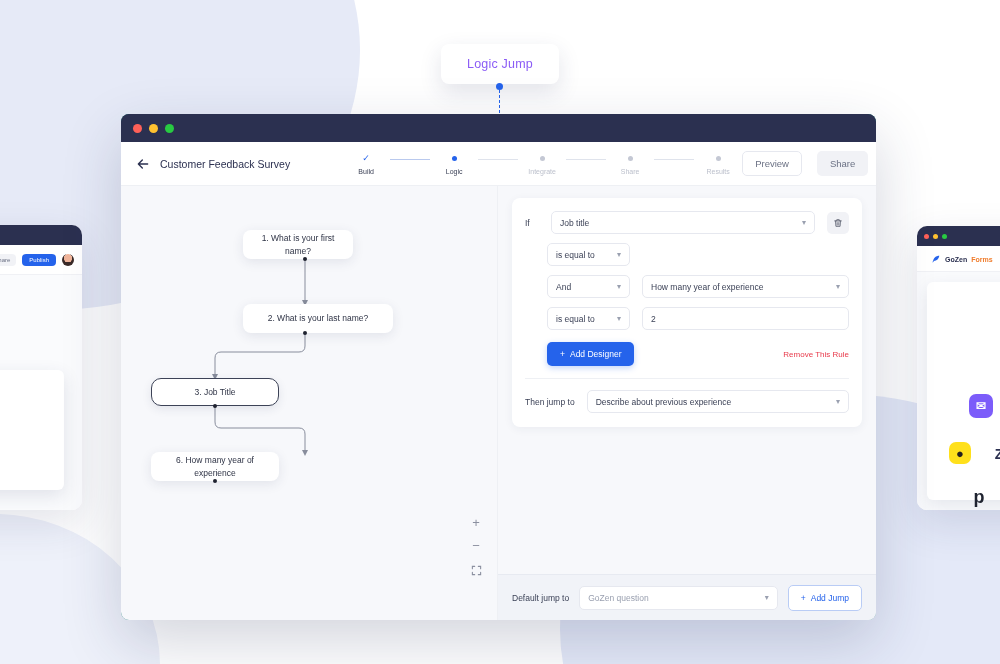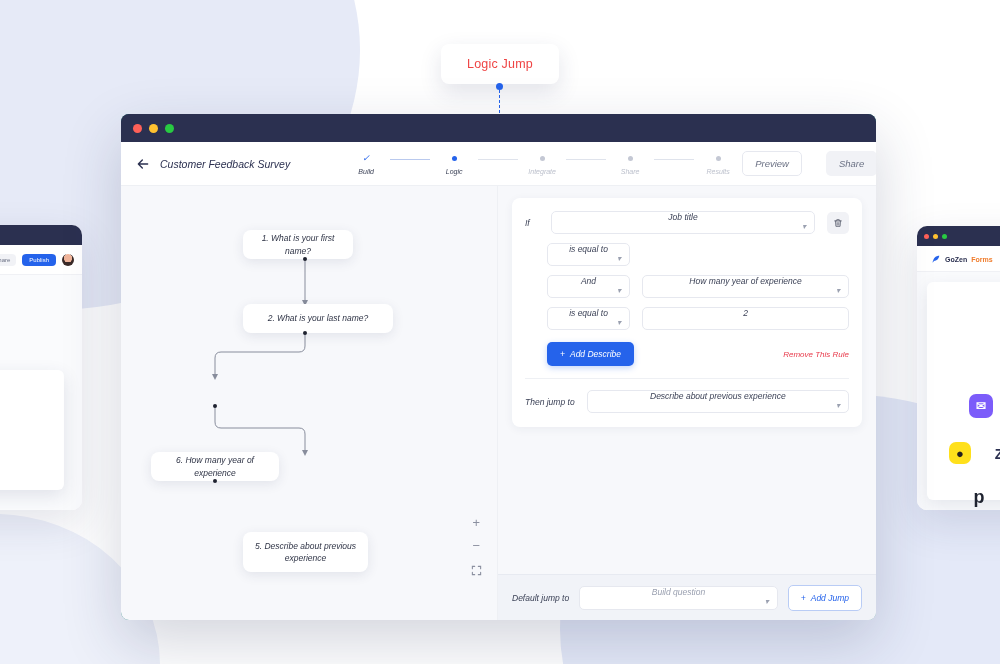--- a/index.html
+++ b/index.html
@@ -55,33 +55,32 @@
   .int-chimp { left: 32px; top: 170px; width: 22px; height: 22px; background:#ffe01b; color:#231f20; font-size: 13px;}
   .int-z { left: 72px; top: 172px; width: 20px; height: 20px; background: transparent; color:#2b3050; font-size: 14px; }
   .int-p { left: 52px; top: 215px; width: 20px; height: 20px; background: transparent; color: #1f2330; font-size: 18px; }
 
   
   .tooltip {
     position: absolute; left: 441px; top: 44px; width: 118px; height: 40px;
     background: #ffffff; border-radius: 8px;
     box-shadow: 0 8px 22px rgba(40,50,90,.13);
     display: flex; align-items: center; justify-content: center;
-    font-size: 12.5px; color: #ef4444; letter-spacing: .2px;
+    font-size: 12.5px; color: #8b5cf6; letter-spacing: .2px;
   }
   .tip-dot { position: absolute; left: 496px; top: 83px; width: 7px; height: 7px;
     border-radius: 50%; background: #2563eb; }
   .tip-line { position: absolute; left: 499px; top: 90px; width: 0; height: 28px;
     border-left: 1.5px dashed #2563eb; }
 
   
   .app {
     position: absolute; left: 121px; top: 114px; width: 755px; height: 506px;
     background: #0f766e; border-radius: 8px; overflow: hidden;
     box-shadow: 0 22px 60px rgba(35,45,85,.20);
-    font-style: italic;
   }
   .titlebar { height: 28px; background: #2b3050; display:flex; align-items:center; padding-left: 12px; gap: 7px; }
   .tdot { width: 9px; height: 9px; border-radius: 50%; }
   .tdot.r { background:#ff6058; } .tdot.y { background:#ffc130; } .tdot.g { background:#28ca42; }
 
   .topbar { height: 44px; background:#fff; border-bottom: 1px solid #eef0f4;
     display:flex; align-items:center; padding: 0 14px; }
   .back-arrow { width: 16px; height: 16px; color:#2b3050; flex: none; }
   .doc-title { font-size: 10.5px; color: #2b3050; margin-left: 9px; white-space: nowrap; }
 
@@ -89,21 +88,21 @@
   .step { position: relative; width: 48px; display:flex; flex-direction: column; align-items:center; }
   .step .marker { height: 12px; display:flex; align-items:center; justify-content:center; }
   .dot { width: 5px; height: 5px; border-radius: 50%; background: #c4c8d4; }
   .dot.active { background: #2563eb; }
   .check { font-size: 9px; color: #2563eb; line-height: 1; }
   .step .slabel { font-size: 7px; margin-top: 3px; color: #bcc0cc; white-space: nowrap; }
   .step .slabel.done, .step .slabel.active { color: #3c4257; }
   .connector { flex: none; width: 40px; height: 1px; background: #dfe3ec; margin-top: 6px; }
   .connector.done { background: #b9c9ee; }
 
-  .top-actions { margin-left: auto; display:flex; align-items:center; gap: 24px; justify-content: space-between; }
+  .top-actions { margin-left: auto; display:flex; align-items:center; gap: 15px; justify-content: space-between; }
   .btn { font-size: 9.5px; border-radius: 5px; padding: 6px 12px; cursor: pointer; white-space: nowrap; }
   .btn-preview { background:#fff; color:#6c7285; border: 1px solid #e6e8ef; }
   .btn-share { background:#f1f2f6; color:#6c7285; border: 1px solid transparent; }
   .btn-publish { background:#2563eb; color:#fff; border: 1px solid #2563eb; padding: 6px 16px; }
 
   .body { display:flex; height: 434px; }
 
   
   .canvas { position: relative; width: 377px; background: #f7f8fb; border-right: 1px solid #eef0f4; }
   .node {
@@ -120,21 +119,21 @@
   
   .panel { flex: 1; background:#f7f8fb; display:flex; flex-direction: column; }
   .panel-scroll { flex: 1; padding: 12px 14px 0 14px; }
   .rule-card { background:#fff; border-radius: 8px; padding: 13px 13px 14px 13px;
     box-shadow: 0 2px 10px rgba(40,50,90,.06); }
   .row { display:flex; align-items:center; gap: 12px; margin-bottom: 9px; }
   .lbl { font-size: 8.5px; color: #3c4257; flex: none; }
   .lbl.if { width: 14px; }
   .field {
     background:#fff; border: 1px solid #e6e8ef; border-radius: 5px; height: 23px;
-    display:flex; align-items:center; padding: 0 8px; font-size: 8.5px; color:#3c4257;flex-direction:column;
+    display:flex; align-items:center; padding: 0 8px; font-size: 8.5px; color:#3c4257;
   }
   .field.grow { flex: 1; }
   .field .chev { margin-left: auto; color:#9aa0b0; font-size: 8px; }
   .select-sm { width: 83px; flex: none; }
   .trash-btn { width: 22px; height: 22px; background:#f1f2f6; border-radius: 5px;
     display:flex; align-items:center; justify-content:center; flex: none; cursor:pointer; }
   .indent { padding-left: 22px; }
   .btn-add-cond { background:#2563eb; color:#fff; font-size: 8.5px; border-radius: 5px;
     padding: 7px 13px; display:inline-flex; align-items:center; gap:5px; cursor:pointer;
     box-shadow: 0 2px 6px rgba(37,99,235,.28); }
@@ -278,30 +277,30 @@
         <div class="node" style="left:122px; top:44px; width:110px; height:29px;">
           <span>1. What is your first name?</span>
         </div>
         <span class="cdot" style="left:182px; top:71px;"></span>
 
         <div class="node" style="left:122px; top:118px; width:150px; height:29px;">
           <span>2. What is your last name?</span>
         </div>
         <span class="cdot" style="left:182px; top:145px;"></span>
 
+        <div class="node selected" style="left:30px; top:192px; width:128px; height:28px;">
+          <span>3. Job Title</span>
+        </div>
         <span class="cdot" style="left:92px; top:218px;"></span>
 
         <div class="node" style="left:30px; top:266px; width:128px; height:29px;">
           <span>6. How many year of experience</span>
         </div>
         <span class="cdot" style="left:92px; top:293px;"></span>
 
-        <div class="node" style="left:122px; top:346px; width:125px; height:40px;">
-          <span>5. Describe about previous experience</span>
-        </div>
 
         <div class="canvas-ctl" style="top:327px;">+</div>
         <div class="canvas-ctl" style="top:350px;">−</div>
         <div class="canvas-ctl" style="top:375px;">
           <svg viewBox="0 0 24 24" width="11" height="11" fill="none" stroke="#8b90a0" stroke-width="2.4" stroke-linecap="round">
             <path d="M3 8V3h5M21 8V3h-5M3 16v5h5M21 16v5h-5"></path>
           </svg>
         </div>
       </div>
 
@@ -346,42 +345,42 @@
                 <span class="chev">▾</span>
               </div>
               <div class="field grow">
                 <span>2</span>
               </div>
             </div>
 
             <div class="row indent" style="margin-top:12px; margin-bottom:0;">
               <span class="btn-add-cond">
                 <span>+</span>
-                <span>Add Describe</span>
+                <span>Add Designer</span>
               </span>
               <span class="remove-rule">Remove This Rule</span>
             </div>
 
             <div class="divider"></div>
 
             <div class="row" style="margin-bottom:0;">
               <span class="lbl">Then jump to</span>
               <div class="field grow">
                 <span>Describe about previous experience</span>
                 <span class="chev">▾</span>
               </div>
             </div>
 
           </div>
         </div>
 
         <div class="panel-footer">
           <span class="lbl">Default jump to</span>
           <div class="field grow" style="height:24px;">
-            <span class="placeholder-txt">Build question</span>
+            <span class="placeholder-txt">GoZen question</span>
             <span class="chev">▾</span>
           </div>
           <span class="btn-add-jump">
             <span>+</span>
             <span>Add Jump</span>
           </span>
         </div>
       </div>
 
     </div>

